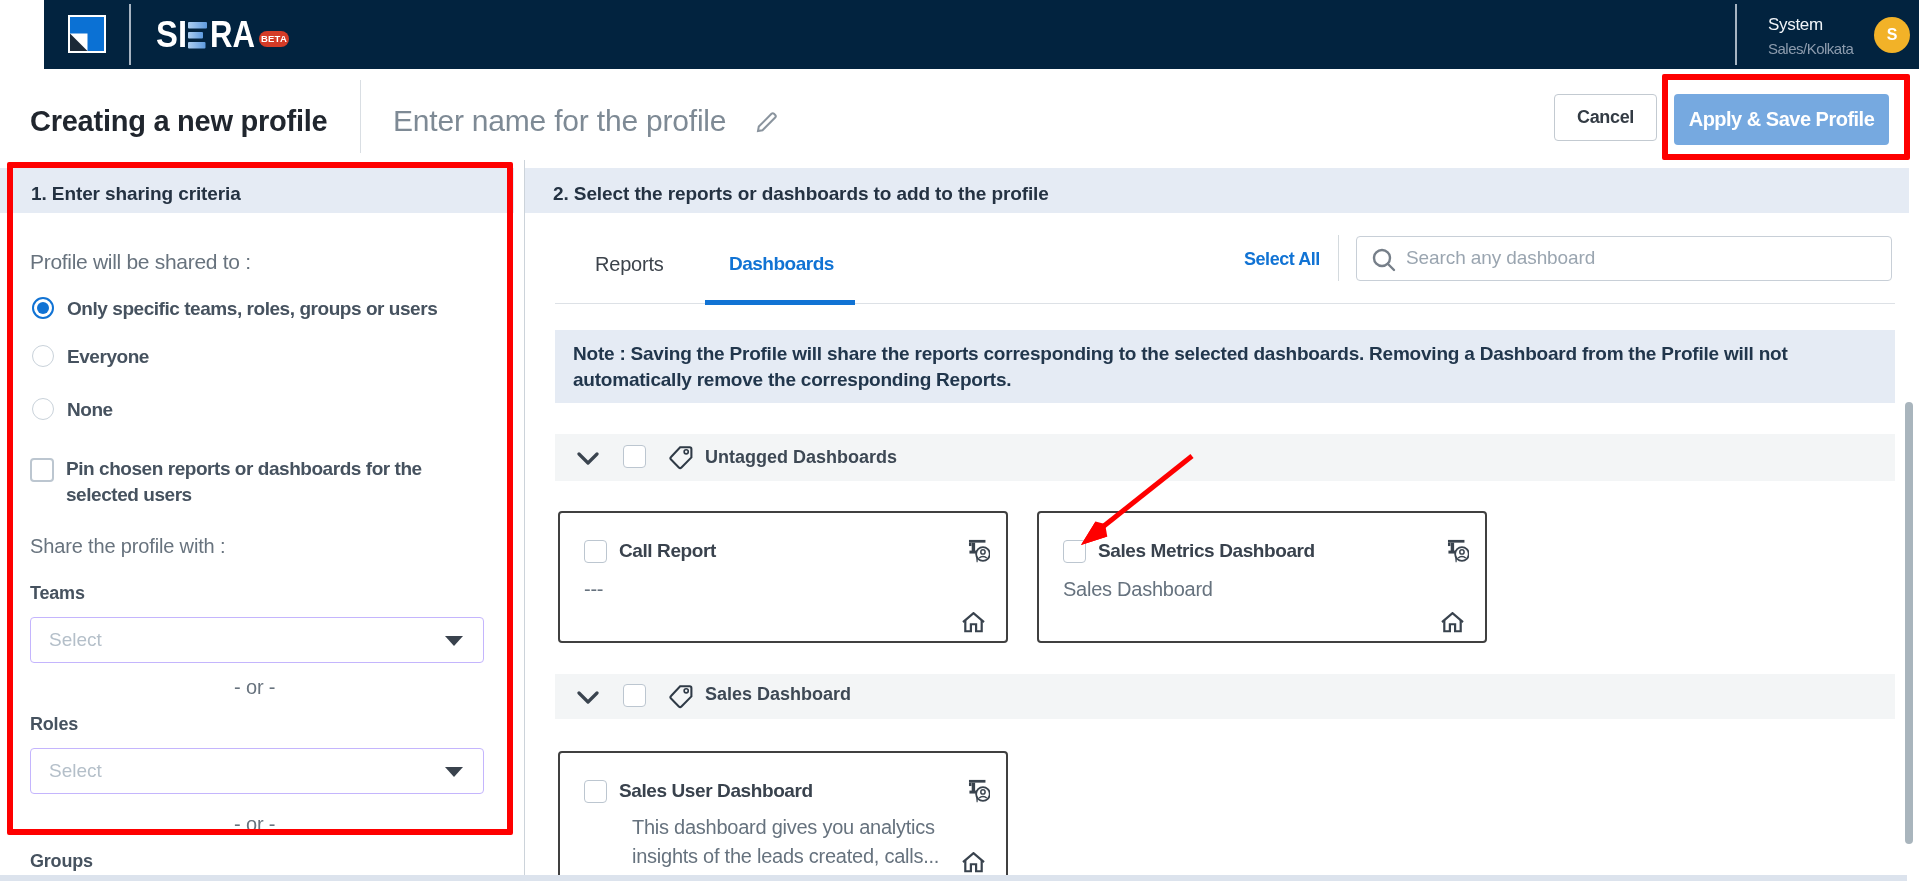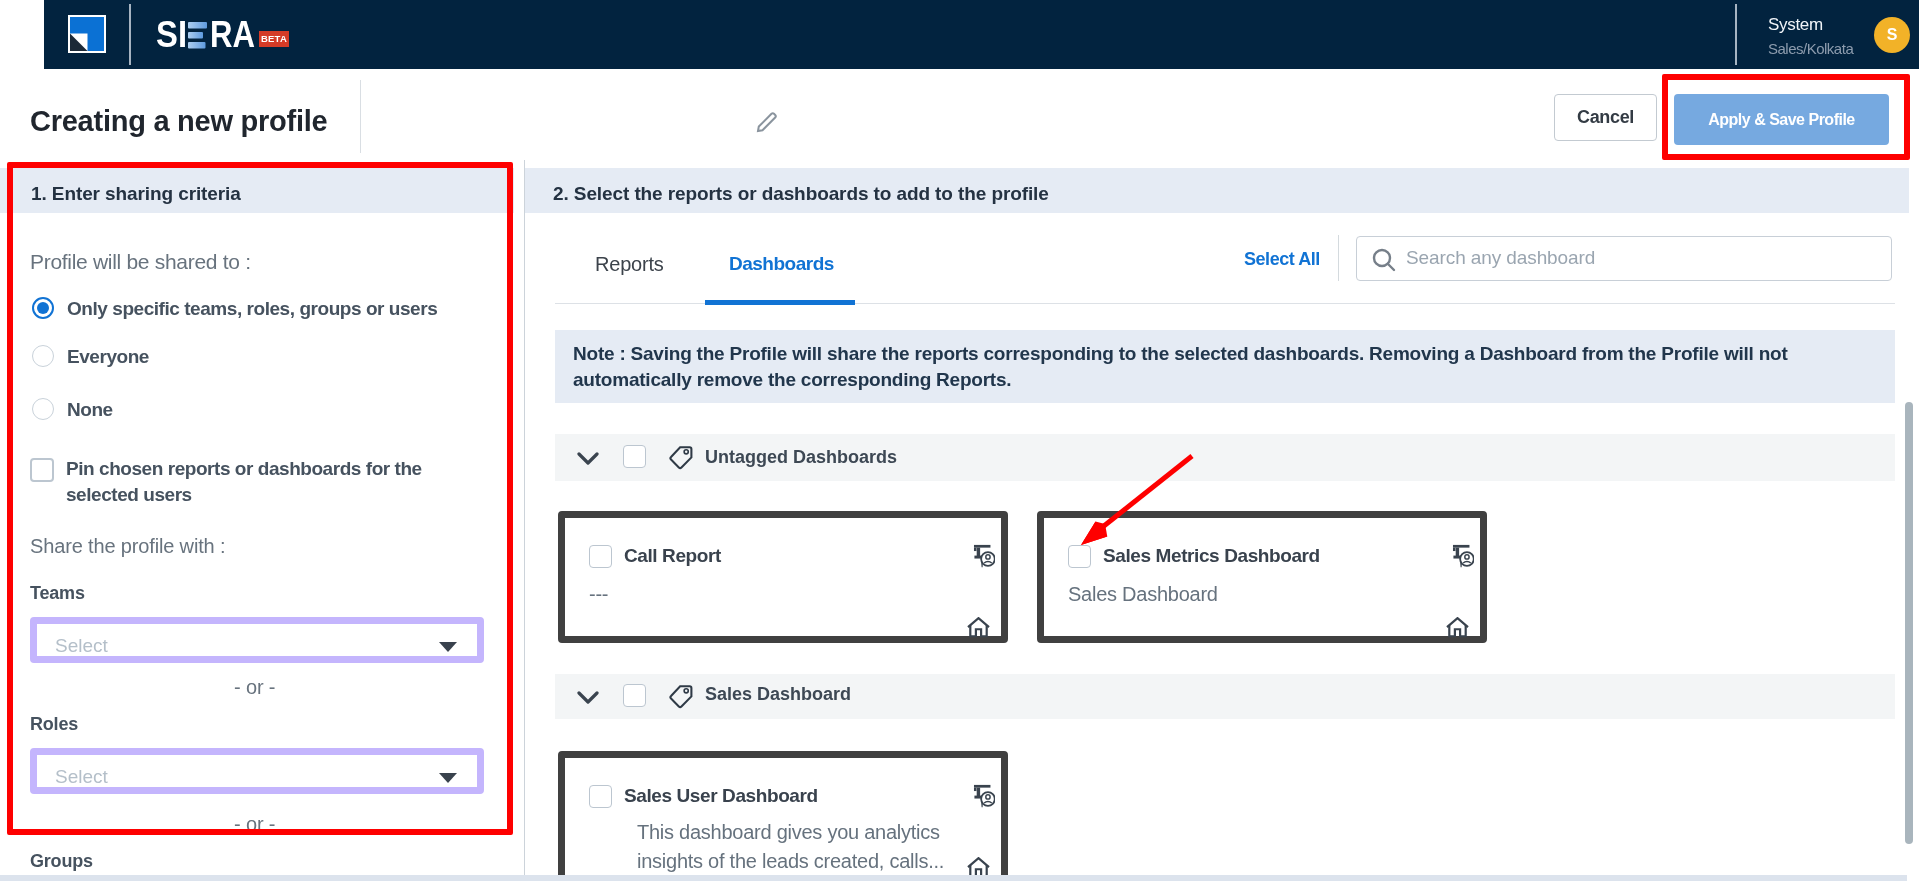--- a/index.html
+++ b/index.html
@@ -6,73 +6,73 @@
 html,body { width:1919px; height:881px; overflow:hidden; background:#fff;
   font-family:"Liberation Sans", sans-serif; }
 .abs { position:absolute; }
 #page { position:relative; width:1919px; height:881px; }
 
 
 #topbar { position:absolute; left:0; top:0; width:1919px; height:69px; background:#02233f;margin-left:44px; }
 #logoSq { position:absolute; left:24px; top:15px; }
 .navsep { position:absolute; top:4px; width:2px; height:61px; background:#a7b4c2; }
 #beta { position:absolute; left:215px; top:31px; width:30px; height:16px; background:#d43b27;
-  border-radius:0; color:#fff; font-size:9.5px; font-weight:bold; text-align:center;
+  border-radius:8px; color:#fff; font-size:9.5px; font-weight:bold; text-align:center;
   line-height:16px; letter-spacing:0.2px; }
 #sysblock { position:absolute; left:1724px; top:15px; }
 #sysblock .l1 { color:#f2f5f9; font-size:17px; letter-spacing:-0.3px; }
 #sysblock .l2 { color:#8d9cae; font-size:15px; margin-top:5px; letter-spacing:-0.5px; }
 #avatar { position:absolute; left:1830px; top:17px; width:36px; height:36px; border-radius:50%;
   background:#f2b228; color:#fff; font-size:16px; font-weight:bold; text-align:center; line-height:36px; }
 
 
 #row2 { position:absolute; left:0; top:69px; width:1919px; height:91px; background:#fff; }
 #r2title { position:absolute; left:30px; top:36px; font-size:29px; font-weight:700; color:#20262e; letter-spacing:-0.25px;}
 #r2sep { position:absolute; left:360px; top:11px; width:1px; height:73px; background:#d9dee3; }
 #r2name { position:absolute; left:393px; top:35px; font-size:30px; color:#7e8a95; letter-spacing:-0.2px; }
 #btnCancel { position:absolute; left:1554px; top:25px; width:103px; height:47px; background:#fff;
   border:1px solid #c3cad1; border-radius:4px; color:#333b44; font-size:18px; font-weight:700;
   text-align:center; line-height:45px; letter-spacing:-0.35px; }
 #btnApply { position:absolute; left:1674px; top:25px; width:215px; height:51px; background:#76a9e0;
-  border-radius:4px; color:#fff; font-size:16px; font-weight:700; text-align:center; line-height:51px; letter-spacing:-0.5px; }
+  border-radius:4px; color:#fff; font-size:20px; font-weight:700; text-align:center; line-height:51px; letter-spacing:-0.5px; }
 
 
 #lpanel { position:absolute; left:0; top:160px; width:524px; height:721px; background:#fff; }
 #lpDivider { position:absolute; left:524px; top:160px; width:1px; height:721px; background:#ccd3da; }
 #lpHdr { position:absolute; left:0; top:8px; width:514px; height:45px; background:#e5ebf4;
   font-size:19px; font-weight:700; color:#243242; line-height:51px; padding-left:31px; letter-spacing:-0.1px; }
 .graytxt { color:#68737e; font-size:20px; letter-spacing:-0.15px; }
 .blabel { color:#46525f; font-size:19px; font-weight:700; letter-spacing:-0.45px; }
 .radio { position:absolute; width:22px; height:22px; border-radius:50%; background:#fff; border:1.5px solid #c9d2da; }
 .radio.sel { border:2px solid #1173d4; }
 .radio.sel::after { content:""; position:absolute; left:3px; top:3px; width:12px; height:12px;
   border-radius:50%; background:#1173d4; }
 .cbx { position:absolute; width:24px; height:24px; border:2px solid #bcc6d0; border-radius:4px; background:#fff; }
-.selbox { position:absolute; left:30px; width:454px; height:46px; border:7px solid #c4b5fd; border-radius:4px;
+.selbox { position:absolute; left:30px; width:454px; height:46px; border:1px solid #c4b5fd; border-radius:4px;
   background:#fff; color:#b4bfc9; font-size:19px; line-height:44px; padding-left:18px; }
 .caret { position:absolute; width:0; height:0; border-left:9px solid transparent;
   border-right:9px solid transparent; border-top:10px solid #39424d; }
 
 
 #rcontent { position:absolute; left:525px; top:160px; width:1394px; height:721px; }
 #rcHdr { position:absolute; left:0; top:8px; width:1384px; height:45px; background:#e5ebf4;
   font-size:19px; font-weight:700; color:#243242; line-height:51px; padding-left:28px; letter-spacing:-0.1px; }
 .tab { position:absolute; top:93px; font-size:19px; font-weight:700; letter-spacing:-0.5px; }
 #tabline { position:absolute; left:30px; top:143px; width:1340px; height:1px; background:#dde1e6; }
 #tabul { position:absolute; left:180px; top:139.5px; width:150px; height:5px; background:#1173d4; z-index:2; }
 #selectAll { position:absolute; left:719px; top:89px; font-size:18px; font-weight:700; color:#1173d4; letter-spacing:-0.45px; }
 #srchSep { position:absolute; left:813px; top:75px; width:1px; height:46px; background:#d4dade; }
 #srchBox { position:absolute; left:831px; top:76px; width:536px; height:45px; border:1px solid #c8cfd7;
   border-radius:4px; background:#fff; }
 #srchBox .ph { position:absolute; left:49px; top:10px; font-size:19px; color:#9aa5b0; letter-spacing:-0.1px; }
 #noteBox { position:absolute; left:30px; top:170px; width:1340px; height:73px; background:#e5ebf4;
   color:#21364c; font-size:19px; font-weight:700; padding:11px 0 0 18px; line-height:26px; letter-spacing:-0.22px; }
 .ghdr { position:absolute; left:30px; width:1340px; height:47px; background:#f3f5f6; }
 .ghdr .gtxt { position:absolute; left:150px; top:13px; font-size:18px; font-weight:700; color:#3d4854; letter-spacing:0px;text-align:right; }
-.card { position:absolute; background:#fff; border:7px solid #404040; border-radius:4px; width:450px; }
+.card { position:absolute; background:#fff; border:2px solid #404040; border-radius:4px; width:450px; }
 .card .ttl { position:absolute; left:59px; top:27px; font-size:19px; font-weight:700; color:#39424d; letter-spacing:-0.4px; }
 .card .desc { position:absolute; left:24px; font-size:20px; color:#66727e; line-height:29px; letter-spacing:-0.25px; }
 
 
 .redbox { position:absolute; border:6px solid #fe0000; border-radius:2px; }
 
 
 #vsb { position:absolute; left:1905px; top:402px; width:8px; height:442px; border-radius:4px; background:#a9b5bd; }
 #hsb { position:absolute; left:0px; top:875px; width:1907px; height:6px; background:#dce3ed; }
 </style>
@@ -124,20 +124,21 @@
     <div id="sysblock">
         <div class="l1">System</div>
         <div class="l2">Sales/Kolkata</div>
       </div>
     <div id="avatar">S</div>
   </div>
 
   <div id="row2">
     <div id="r2title">Creating a new profile</div>
     <div id="r2sep"></div>
+    <div id="r2name">Enter name for the profile</div>
     <svg class="abs" style="left:754px; top:40px;" width="26" height="26" viewBox="0 0 26 26">
       <path d="M4 22 L4.8 17.5 L17.5 4.8 A1.8 1.8 0 0 1 20 4.8 L21.2 6 A1.8 1.8 0 0 1 21.2 8.5 L8.5 21.2 L4 22 Z" fill="none" stroke="#8a949e" stroke-width="2"></path>
     </svg>
     <div id="btnCancel">Cancel</div>
     <div id="btnApply">Apply &amp; Save Profile</div>
   </div>
 
   <div id="lpanel">
     <div id="lpHdr">1. Enter sharing criteria</div>
     <div class="graytxt abs" style="left:30px; top:90px; font-size:21px; letter-spacing:-0.3px;">Profile will be shared to :</div>

